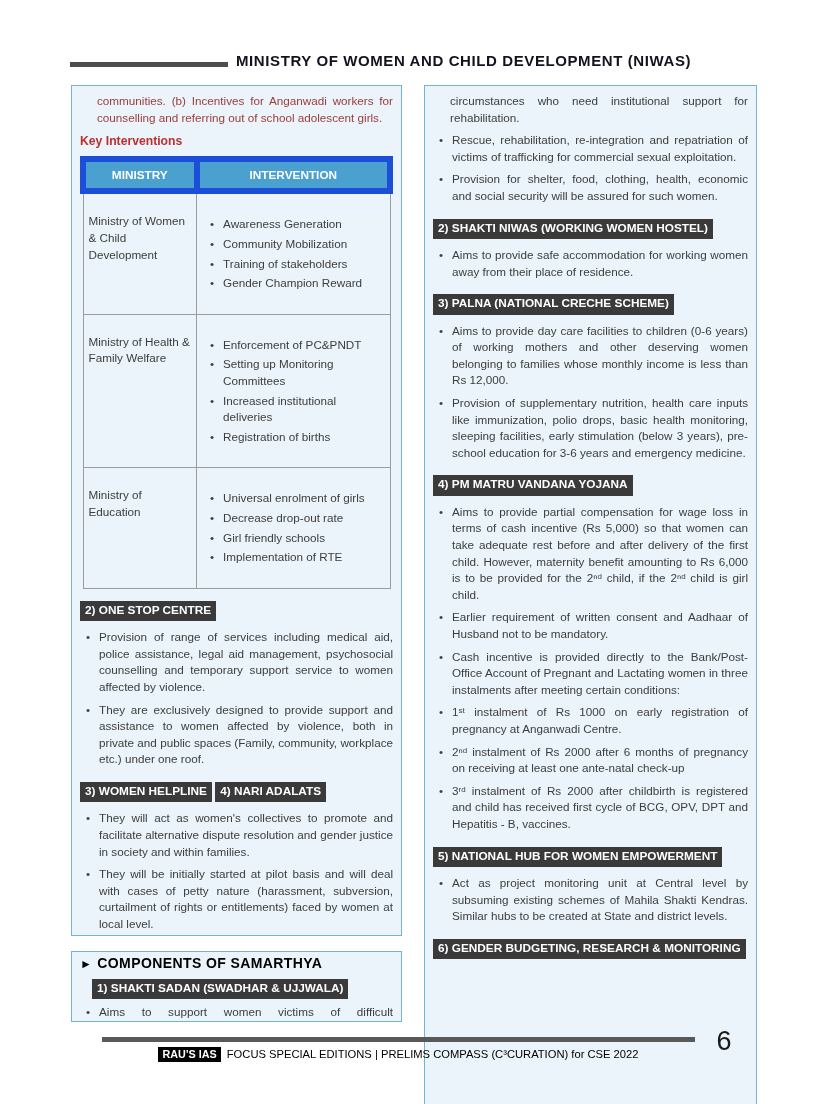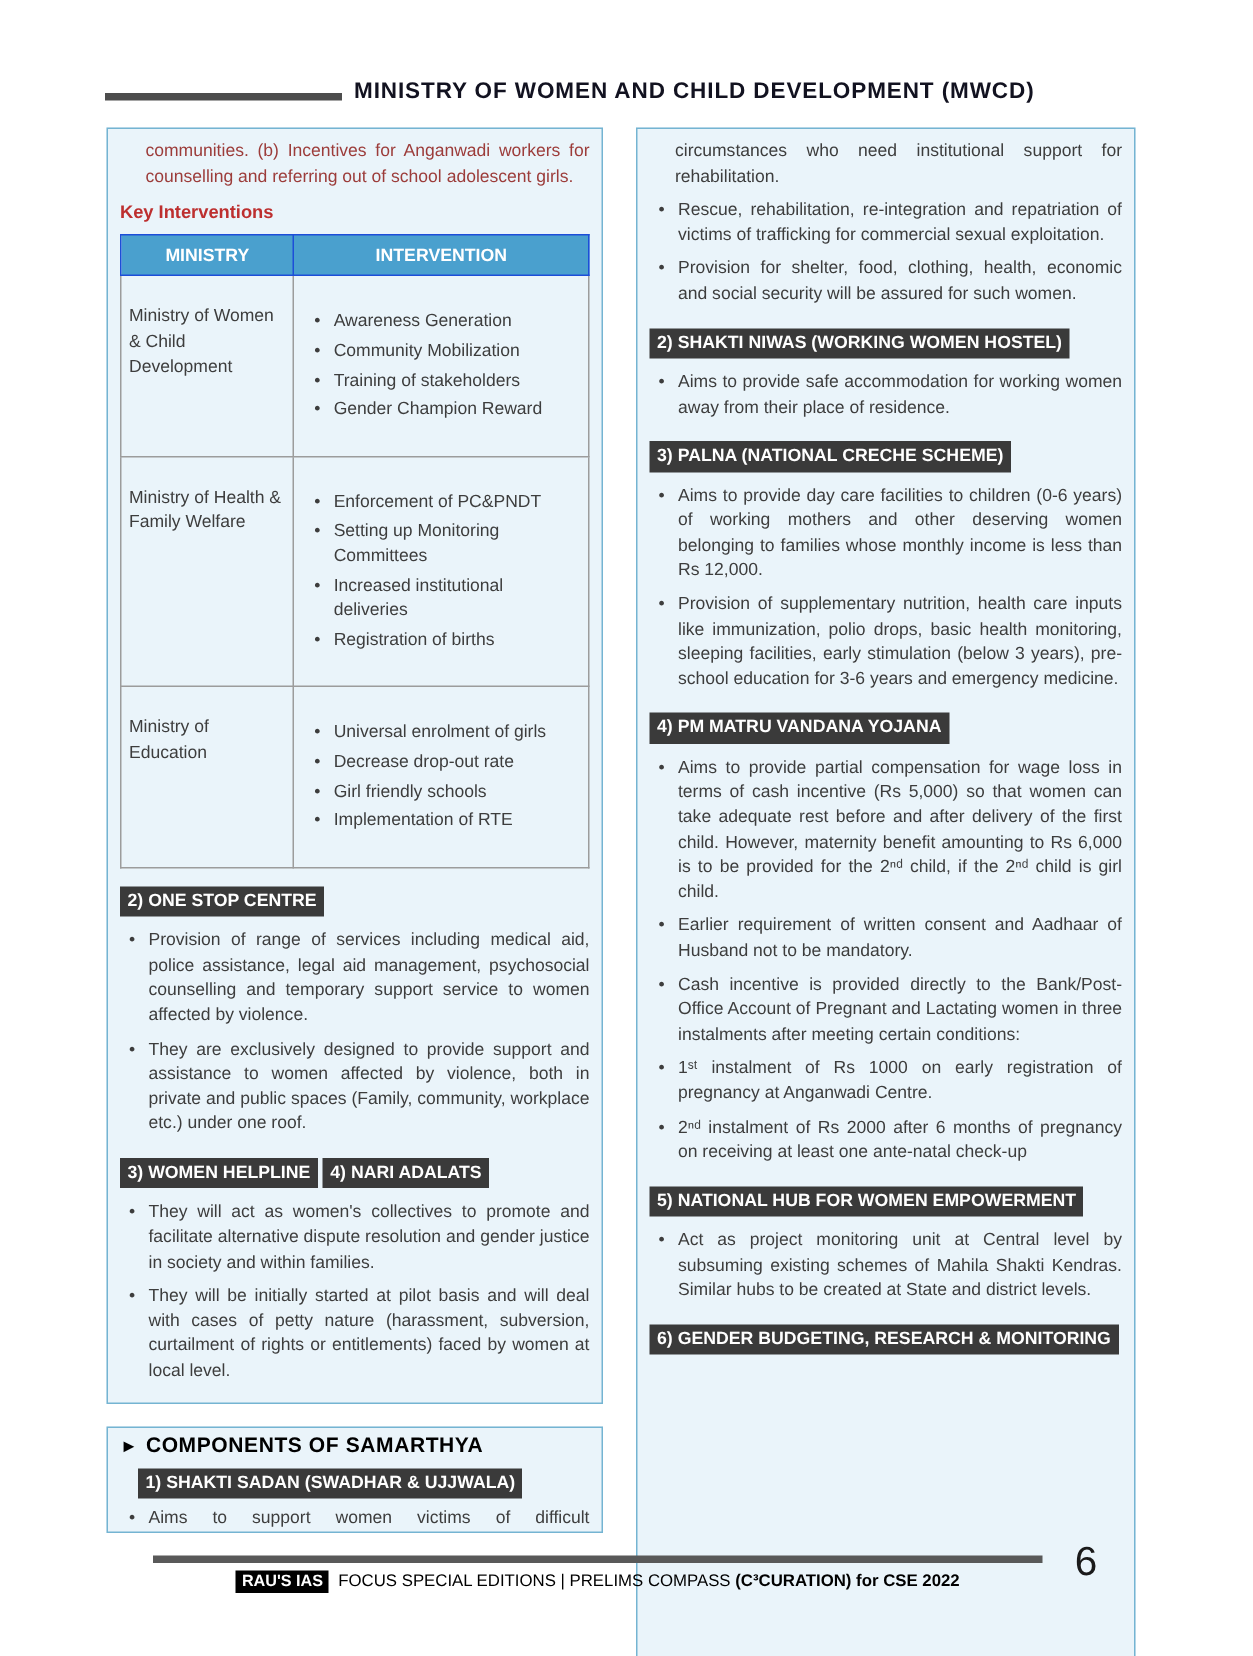--- a/index.html
+++ b/index.html
@@ -24,21 +24,21 @@
   #right-box { left:424px; top:85px; width:333px; height:1069px; }
 
   .intro { margin:1px 0 0 17px; text-align:justify; }
   .maroon { color:#9c3c3a; }
   .key-label { color:#bd2f2f; font-weight:700; font-size:12.2px; margin:7px 0 5px; }
 
   
   .itable { width:100%; border-collapse:collapse; margin:2px 0 4px; }
   .itable th {
     background:#4aa0ce; color:#ffffff; font-size:11.8px; font-weight:700;
-    padding:5px 2px; border:1px solid #1d4ed8; text-align:center;
+    padding:5px 2px; border:6px solid #1d4ed8; text-align:center;
   }
   .itable td { border:1px solid #9c9c9c; padding:19px 5px; vertical-align:top; }
   .col-ministry { width:37%; }
   .tbl { margin:0; padding:0 0 0 8px; list-style:none; }
   .tbl li { position:relative; padding-left:13px; margin:3px 0; }
   .tbl li::before { content:"•"; position:absolute; left:0; }
 
   
   .bheading {
     display:inline-block; background:#3a3a3a; color:#ffffff; font-weight:700;
@@ -58,30 +58,30 @@
   .sam-title { font-size:14px; font-weight:700; color:#000000; letter-spacing:0.4px; margin:0 0 3px; }
   .sam-title .arrow { margin-right:5px; font-size:12px; }
 
   
   .footer-line { position:absolute; left:102px; top:1037px; width:593px; height:5px; background:#595959; }
   .footer {
     position:absolute; left:102px; top:1048px; width:593px; text-align:center;
     font-size:11.2px; color:#000000; white-space:nowrap;
   }
   .brand { background:#000000; color:#ffffff; font-weight:700; padding:1px 4px 2px; margin-right:3px; font-size:10.8px; }
-  .footer .bold { font-weight:700; }
+  .footer .bold { font-weight:400; }
   .page-number { position:absolute; left:706px; top:1026px; width:36px; text-align:center; font-size:27px; color:#1a1a1a; }
 </style>
 </head>
 <body>
 
 <div class="page">
 
   <div class="header-bar"></div>
-  <div class="header-title">MINISTRY OF WOMEN AND CHILD DEVELOPMENT (MWCD)</div>
+  <div class="header-title">MINISTRY OF WOMEN AND CHILD DEVELOPMENT (NIWAS)</div>
 
   <div class="box" id="left-box1">
     <p class="intro maroon">communities. (b) Incentives for Anganwadi workers for counselling and referring out of school adolescent girls.</p>
     <div class="key-label">Key Interventions</div>
 
     <table class="itable">
       <colgroup>
           <col class="col-ministry">
           <col>
         </colgroup>
@@ -171,20 +171,21 @@
       <li>Provision of supplementary nutrition, health care inputs like immunization, polio drops, basic health monitoring, sleeping facilities, early stimulation (below 3 years), pre-school education for 3-6 years and emergency medicine.</li>
     </ul>
 
     <div class="bheading">4) PM MATRU VANDANA YOJANA</div>
     <ul class="bullets">
       <li>Aims to provide partial compensation for wage loss in terms of cash incentive (Rs 5,000) so that women can take adequate rest before and after delivery of the first child. However, maternity benefit amounting to Rs 6,000 is to be provided for the 2ⁿᵈ child, if the 2ⁿᵈ child is girl child.</li>
       <li>Earlier requirement of written consent and Aadhaar of Husband not to be mandatory.</li>
       <li>Cash incentive is provided directly to the Bank/Post-Office Account of Pregnant and Lactating women in three instalments after meeting certain conditions:</li>
       <li>1ˢᵗ instalment of Rs 1000 on early registration of pregnancy at Anganwadi Centre.</li>
       <li>2ⁿᵈ instalment of Rs 2000 after 6 months of pregnancy on receiving at least one ante-natal check-up</li>
+      <li>3ʳᵈ instalment of Rs 2000 after childbirth is registered and child has received first cycle of BCG, OPV, DPT and Hepatitis - B, vaccines.</li>
     </ul>
 
     <div class="bheading">5) NATIONAL HUB FOR WOMEN EMPOWERMENT</div>
     <ul class="bullets">
       <li>Act as project monitoring unit at Central level by subsuming existing schemes of Mahila Shakti Kendras. Similar hubs to be created at State and district levels.</li>
     </ul>
 
     <div class="bheading">6) GENDER BUDGETING, RESEARCH &amp; MONITORING</div>
   </div>
 

